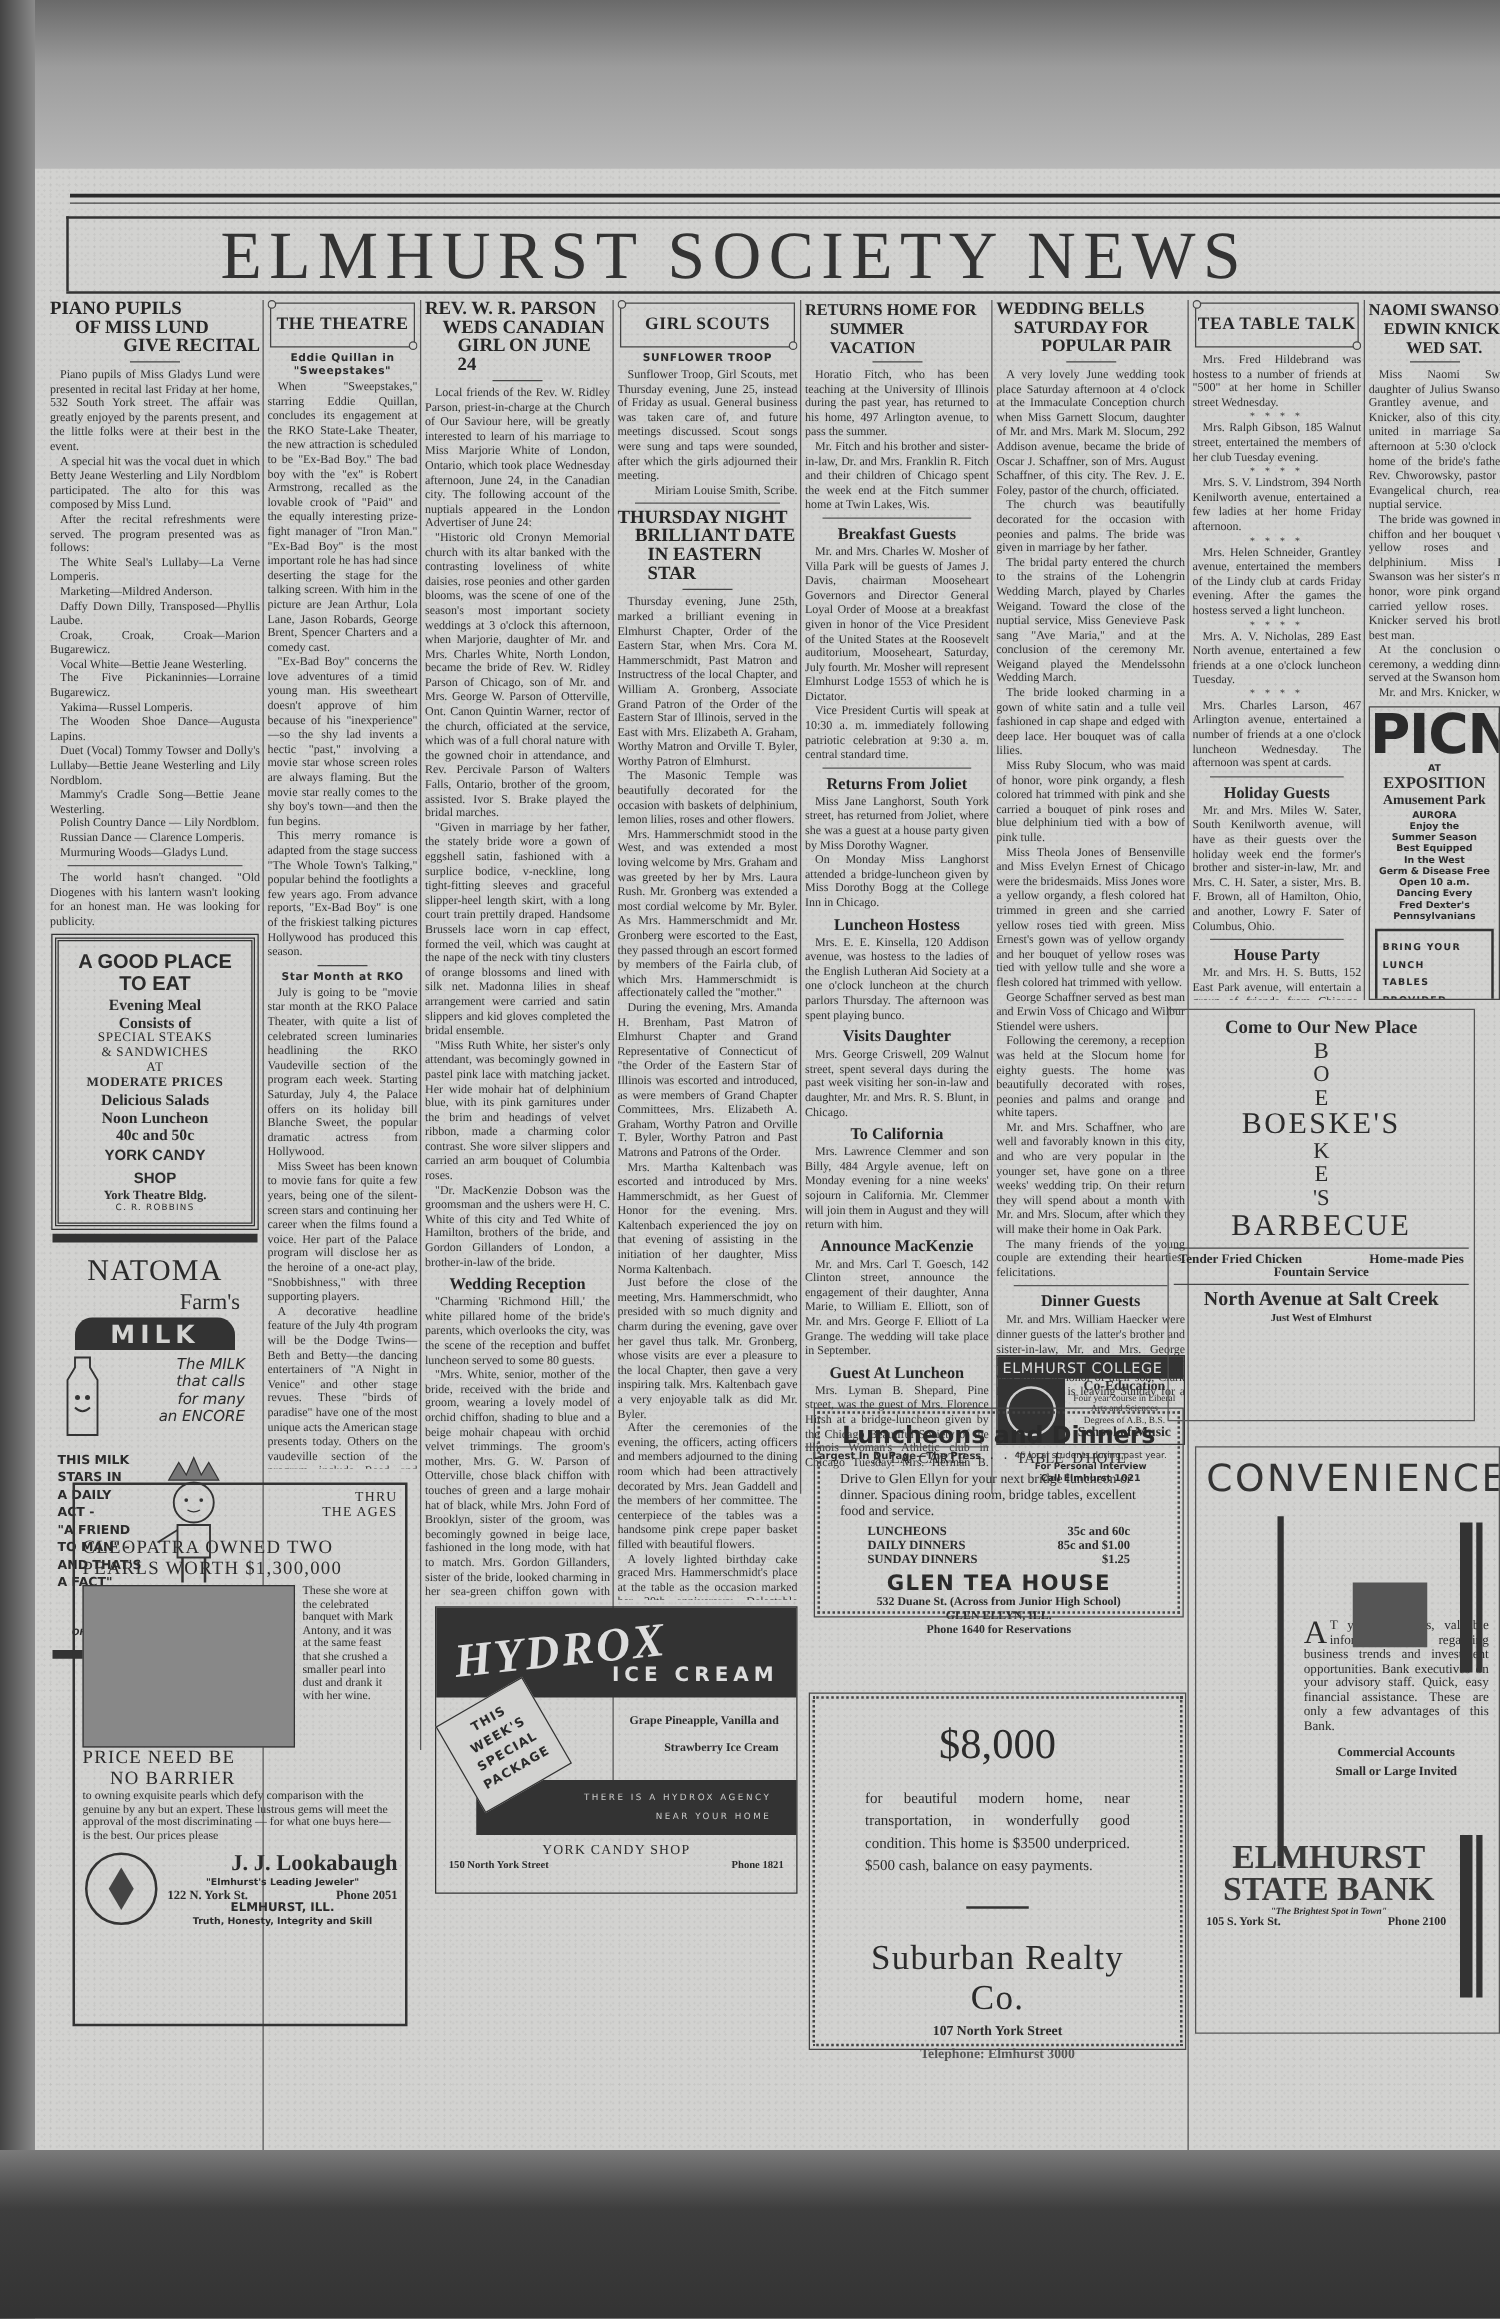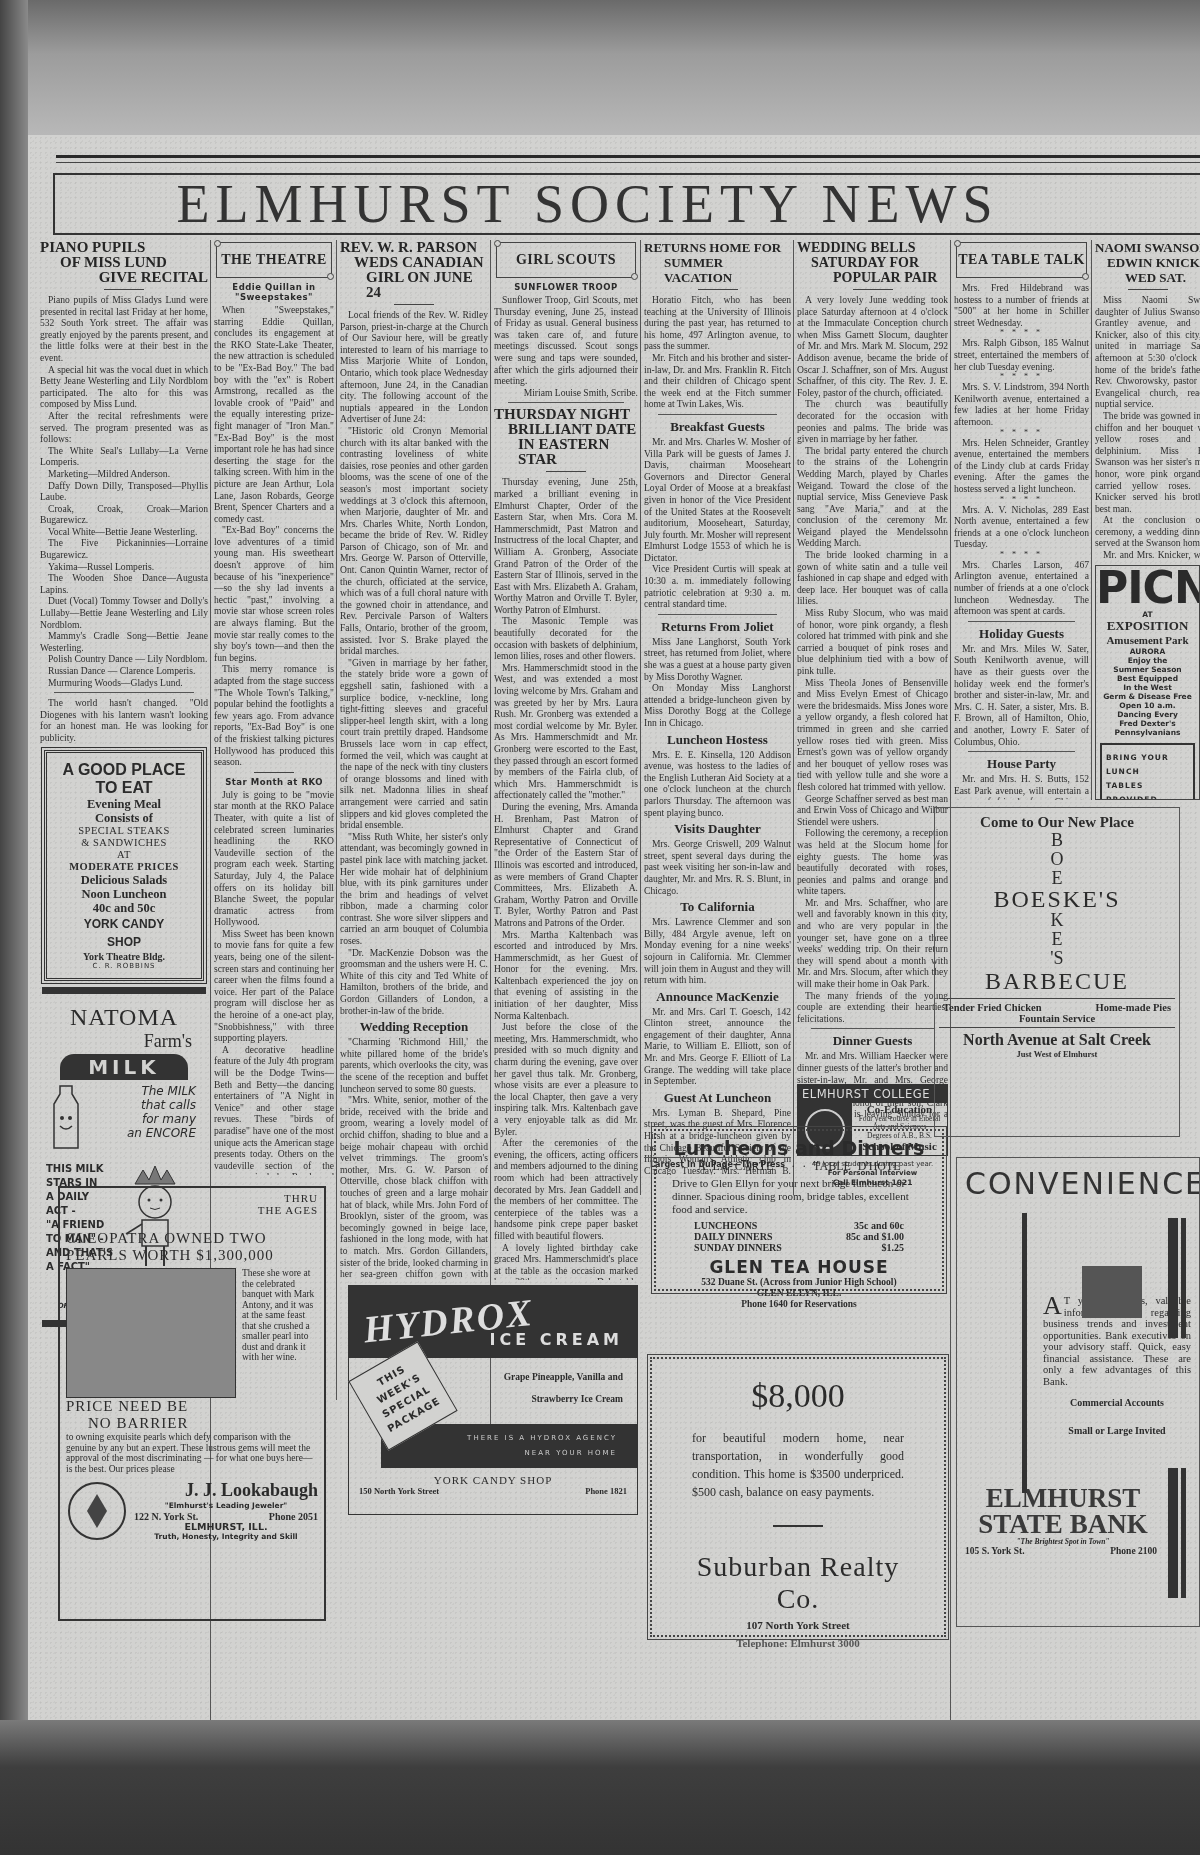--- a/index.html
+++ b/index.html
@@ -551,21 +551,21 @@
 
   <div class="bank" style="left:928px;top:1022px;width:244px;height:470px">
     <div class="conv">CONVENIENCE</div>
     <div class="colpic"></div>
     <div class="tablepic"></div>
     <div class="bars" style="top:60px"><i style="width:10px;height:120px"></i><i style="width:5px;height:120px"></i></div>
     <div class="body">
       <span class="drop">A</span><span>T your fingertips, valuable information regarding business trends and investment opportunities. Bank executives on your advisory staff. Quick, easy financial assistance. These are only a few advantages of this Bank.</span>
     </div>
     <div class="ca">Commercial Accounts</div>
-    <div class="ca" style="margin-top:16px">Small or Large Invited</div>
+    <div class="ca" style="margin-top:3px">Small or Large Invited</div>
     <div class="bars" style="top:310px"><i style="width:10px;height:130px"></i><i style="width:5px;height:130px"></i></div>
     <div class="nm">ELMHURST</div>
     <div class="nm" style="margin-top:0">STATE BANK</div>
     <div class="tag">"The Brightest Spot in Town"</div>
     <div class="addr">
         <span>105 S. York St.</span>
         <span>Phone 2100</span>
       </div>
   </div>
 </div>

